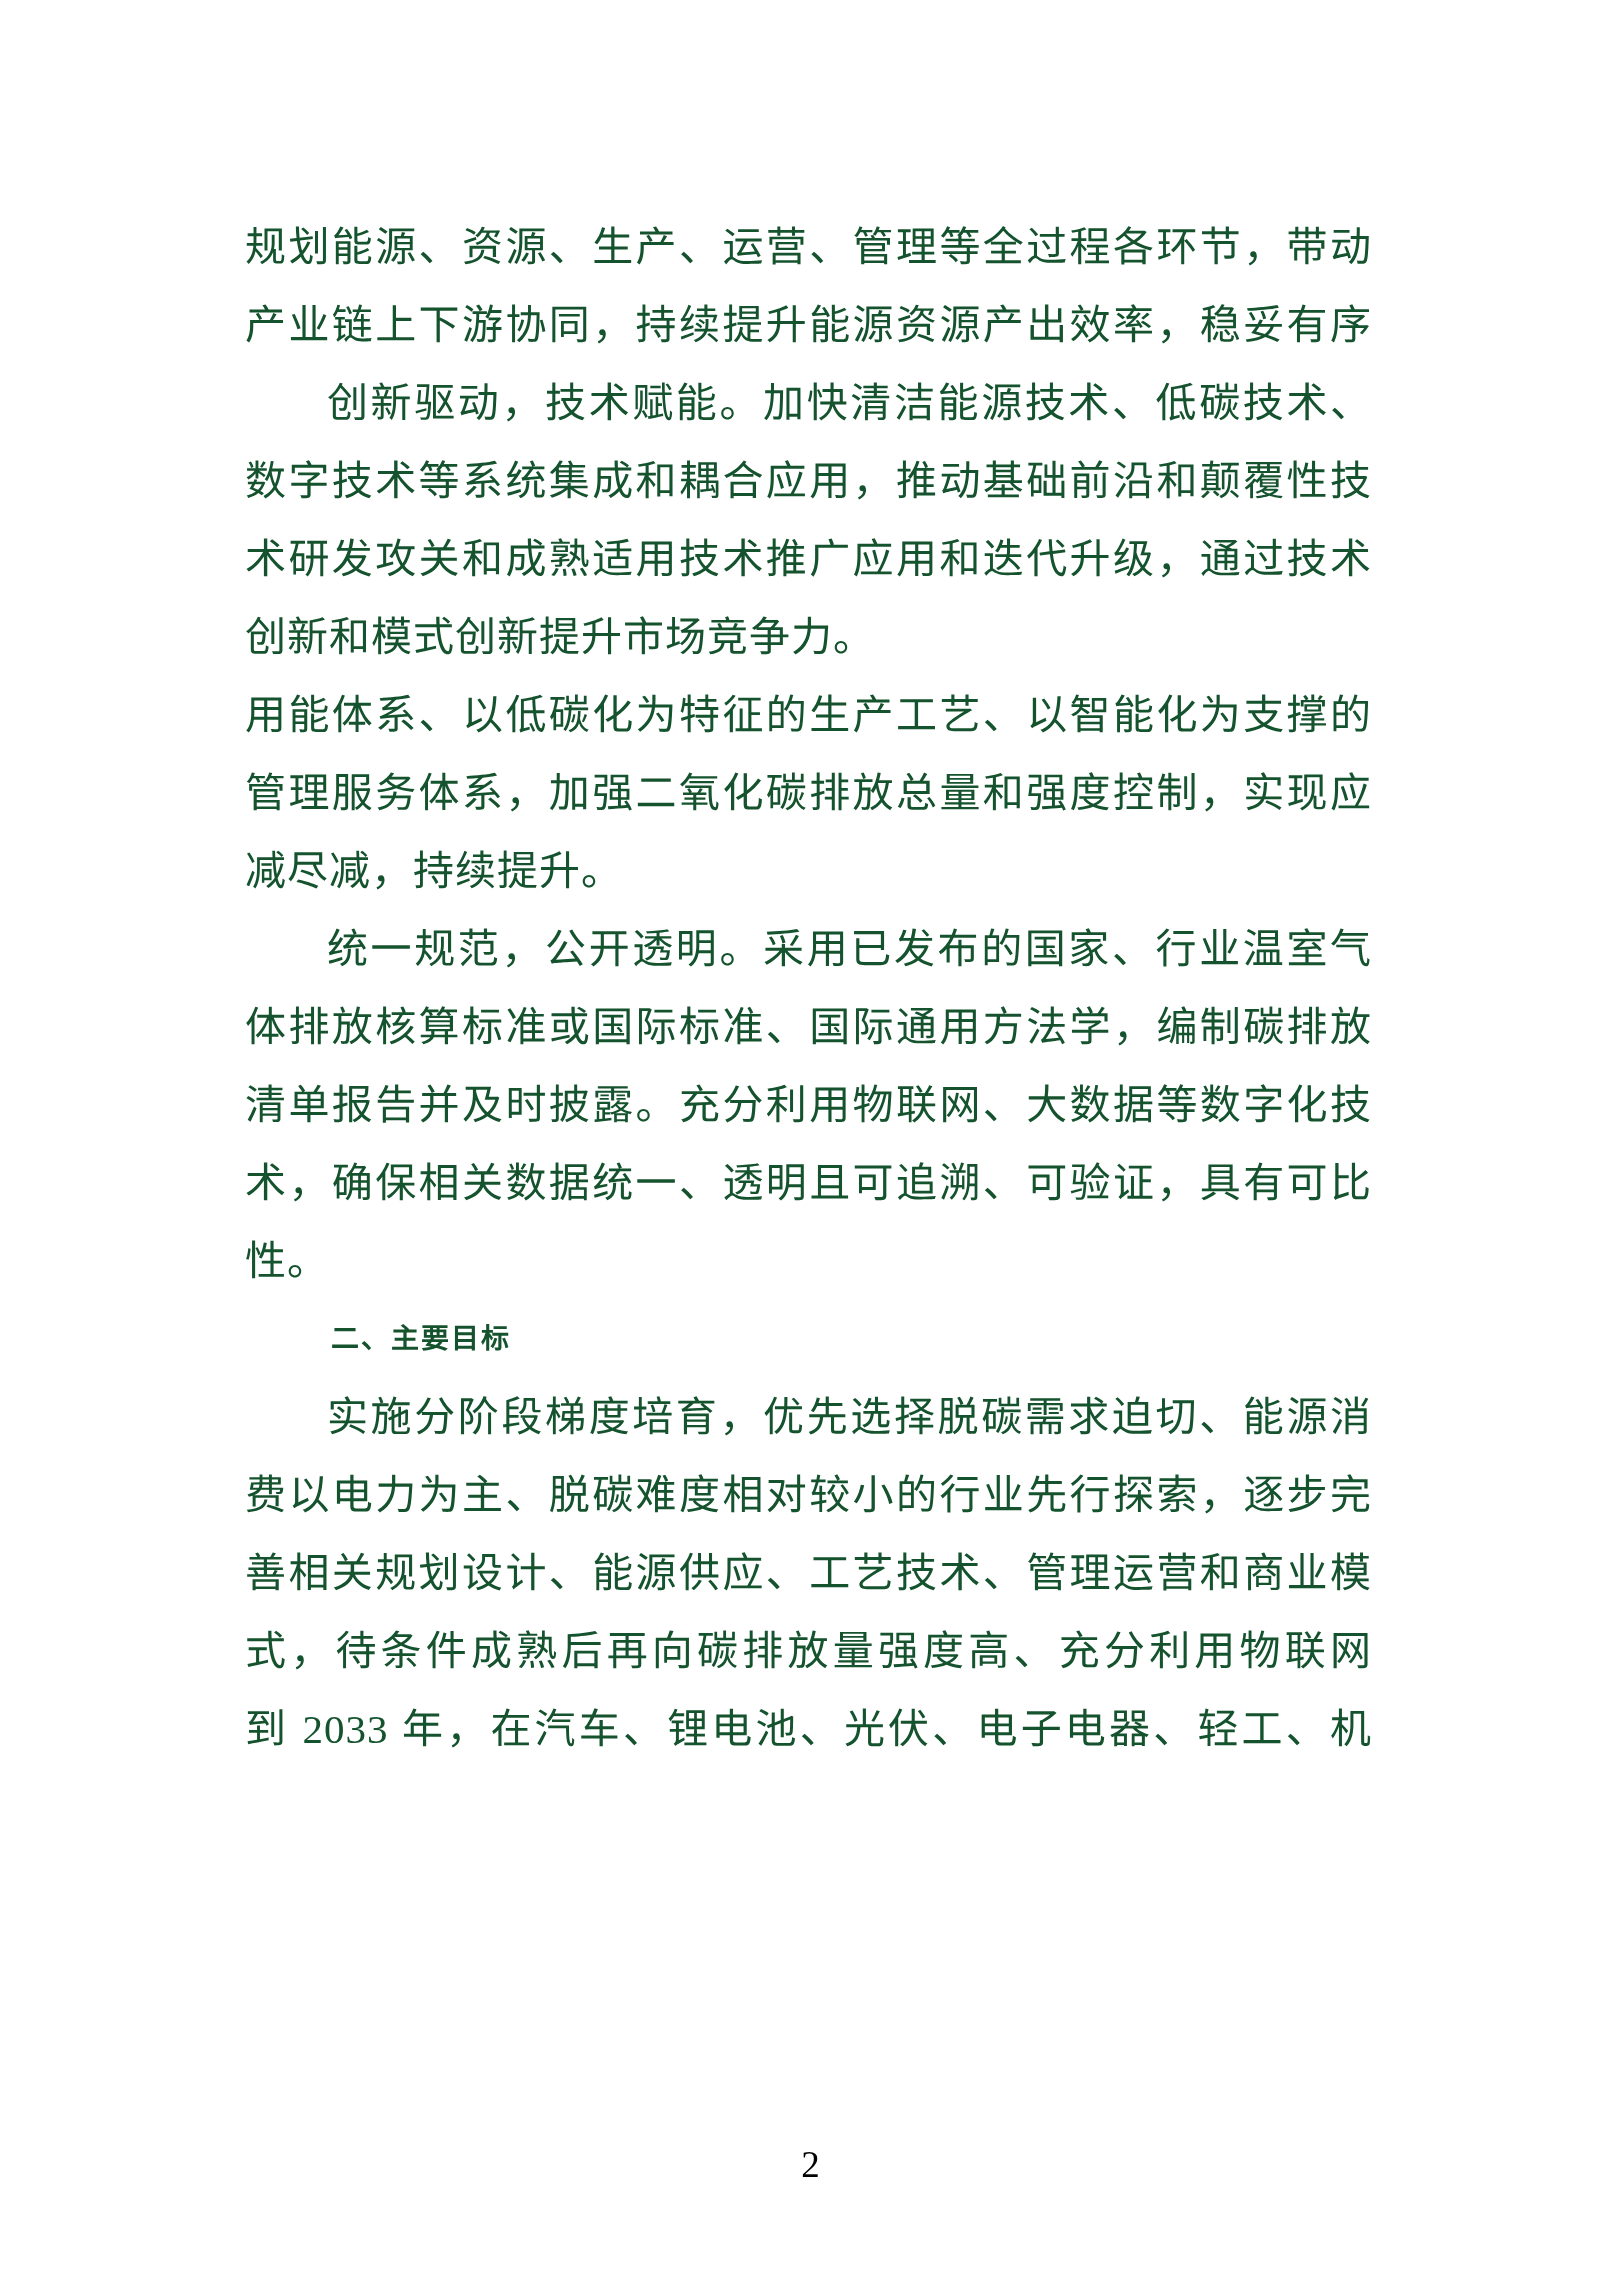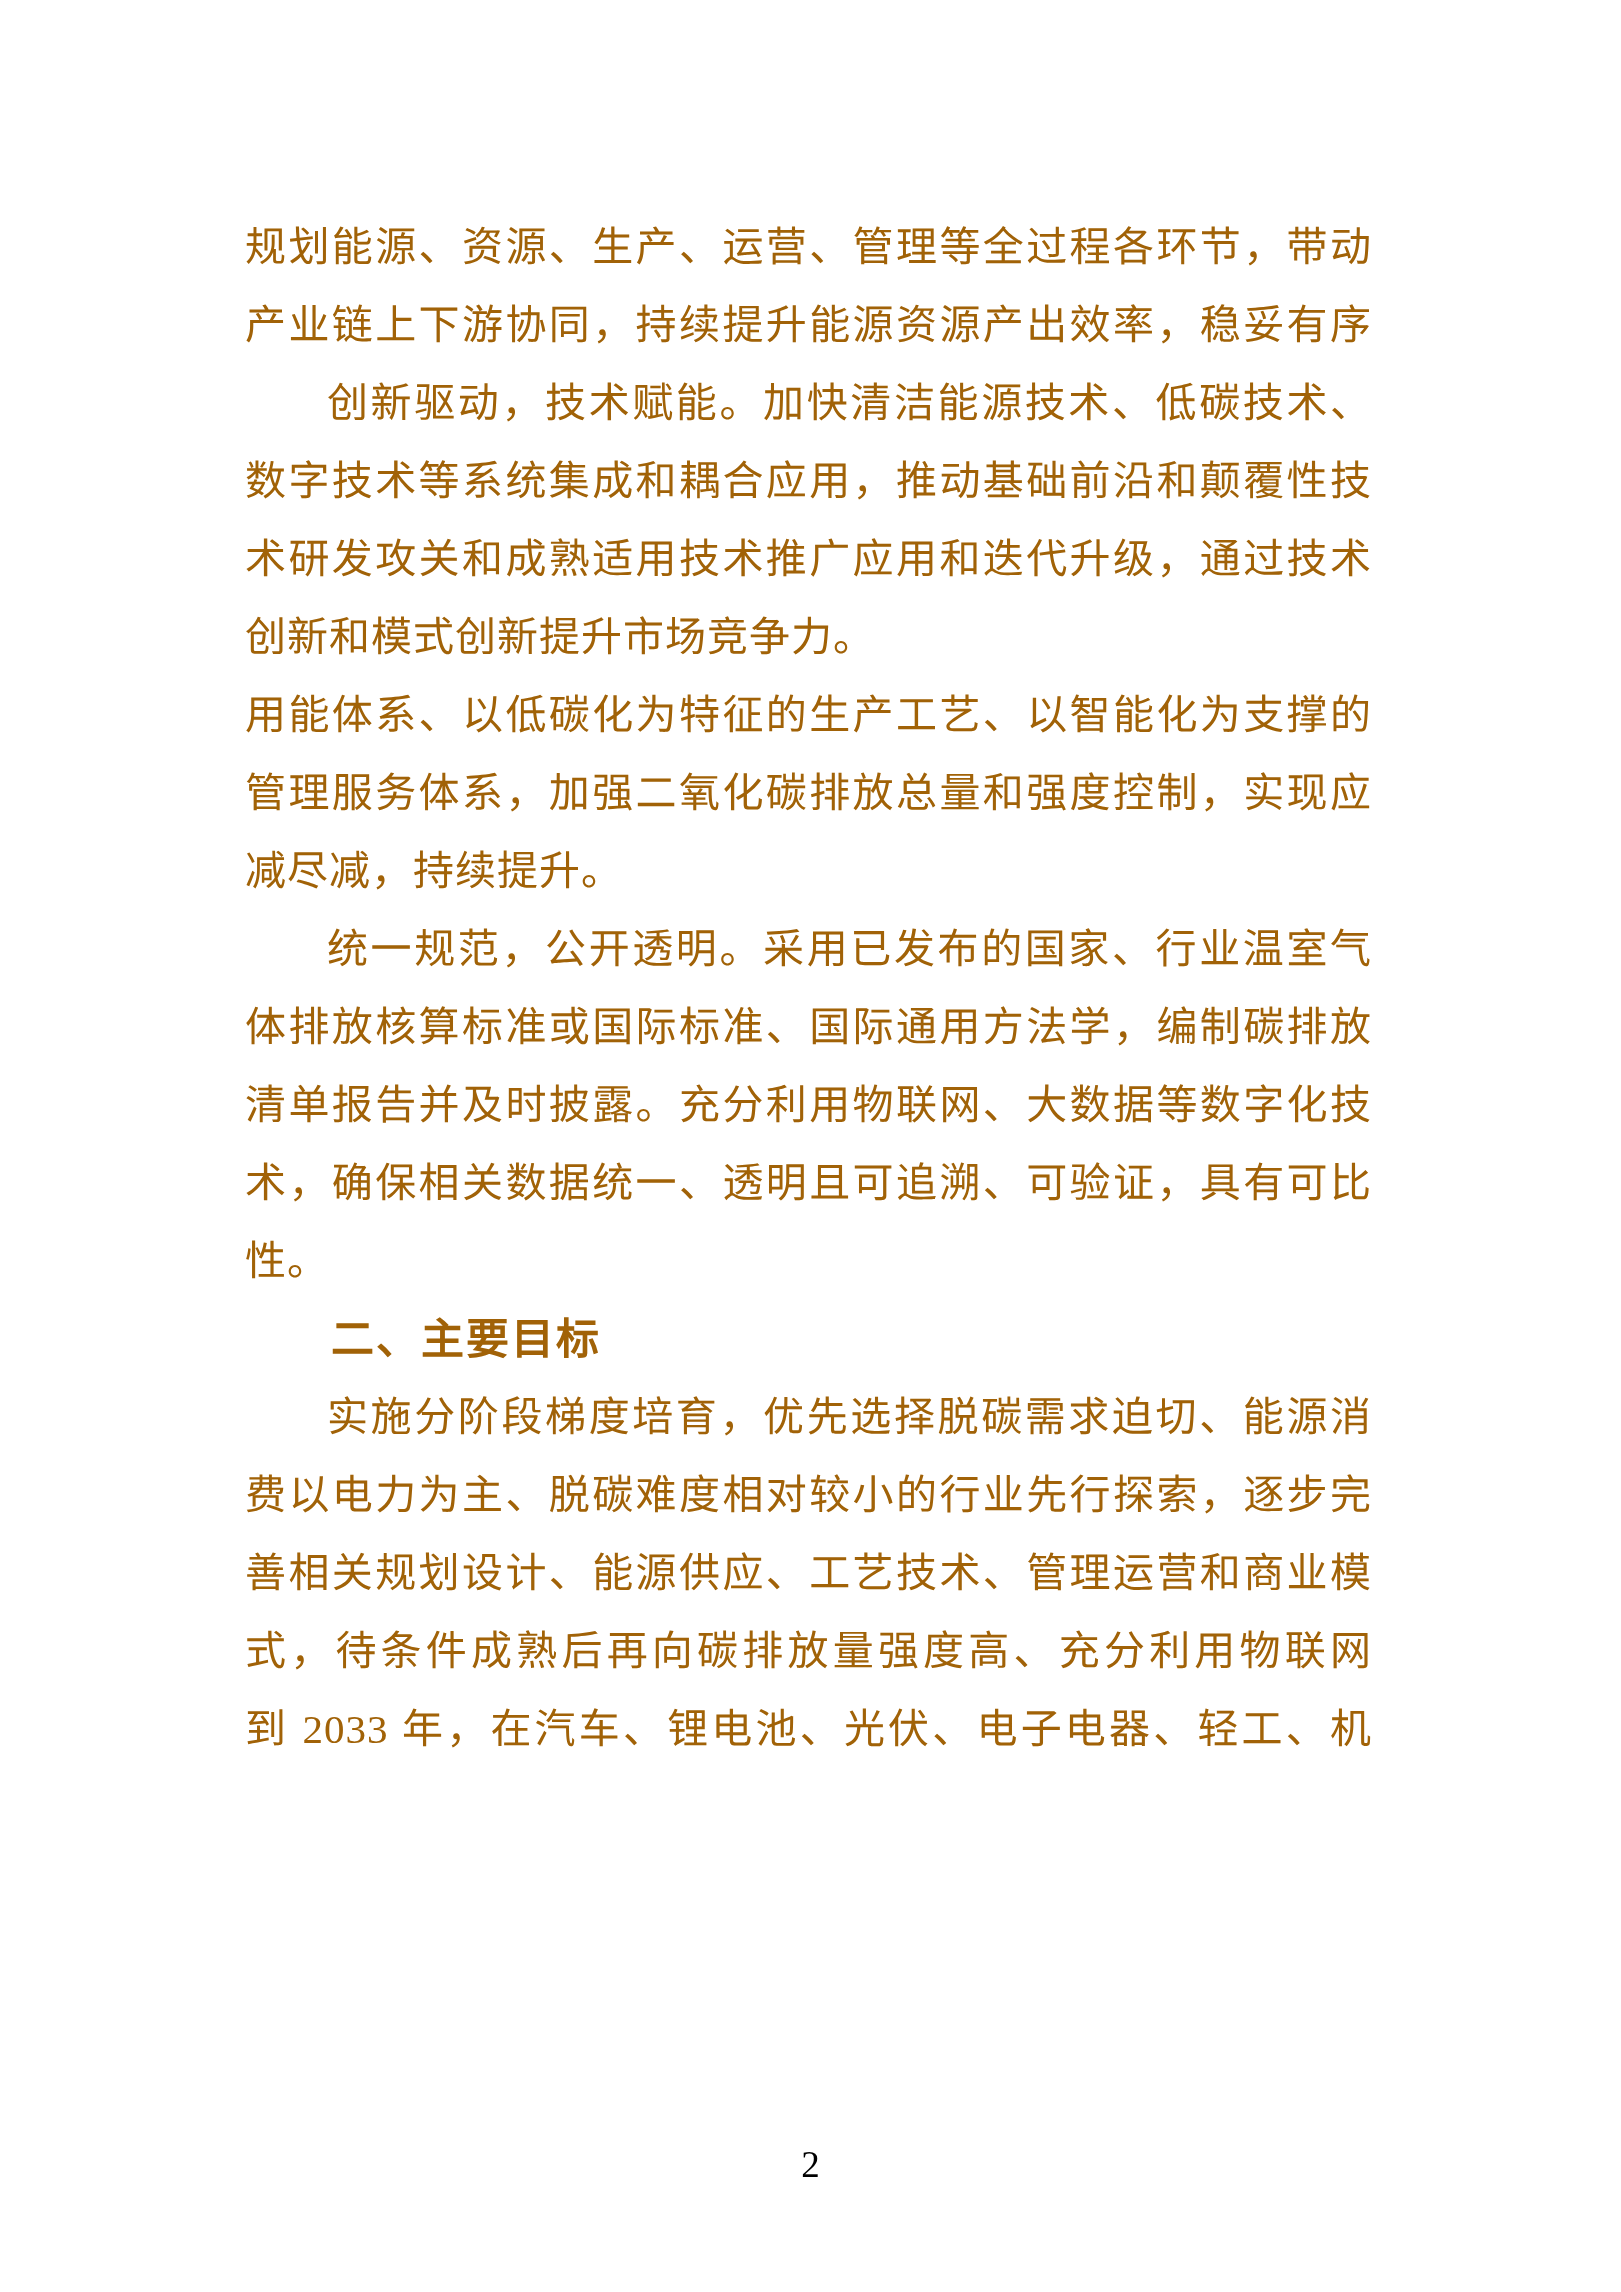--- a/index.html
+++ b/index.html
@@ -17,21 +17,21 @@
     color: #000000;
   }
   .content {
     position: absolute;
     left: 245px;
     top: 208px;
     width: 1127px;
     font-family: "Liberation Serif", serif;
     font-size: 41px;
     letter-spacing: 1px;
-    color: #a16207;
+    color: #14532d;
   }
   .para {
     margin: 0;
     padding: 0;
   }
   .line {
     height: 78px;
     line-height: 78px;
     white-space: nowrap;
     text-align: justify;
@@ -44,21 +44,21 @@
   }
   .line.indent {
     text-indent: 82px;
   }
   .heading {
     height: 78px;
     line-height: 78px;
     text-indent: 86px;
     font-family: "Liberation Sans", sans-serif;
     font-weight: 700;
-    font-size: 43px;
+    font-size: 28px;
     letter-spacing: 2px;
     white-space: nowrap;
   }
   .page-number {
     position: absolute;
     left: 0;
     top: 2143px;
     width: 100%;
     text-align: center;
     font-family: "Liberation Serif", serif;

